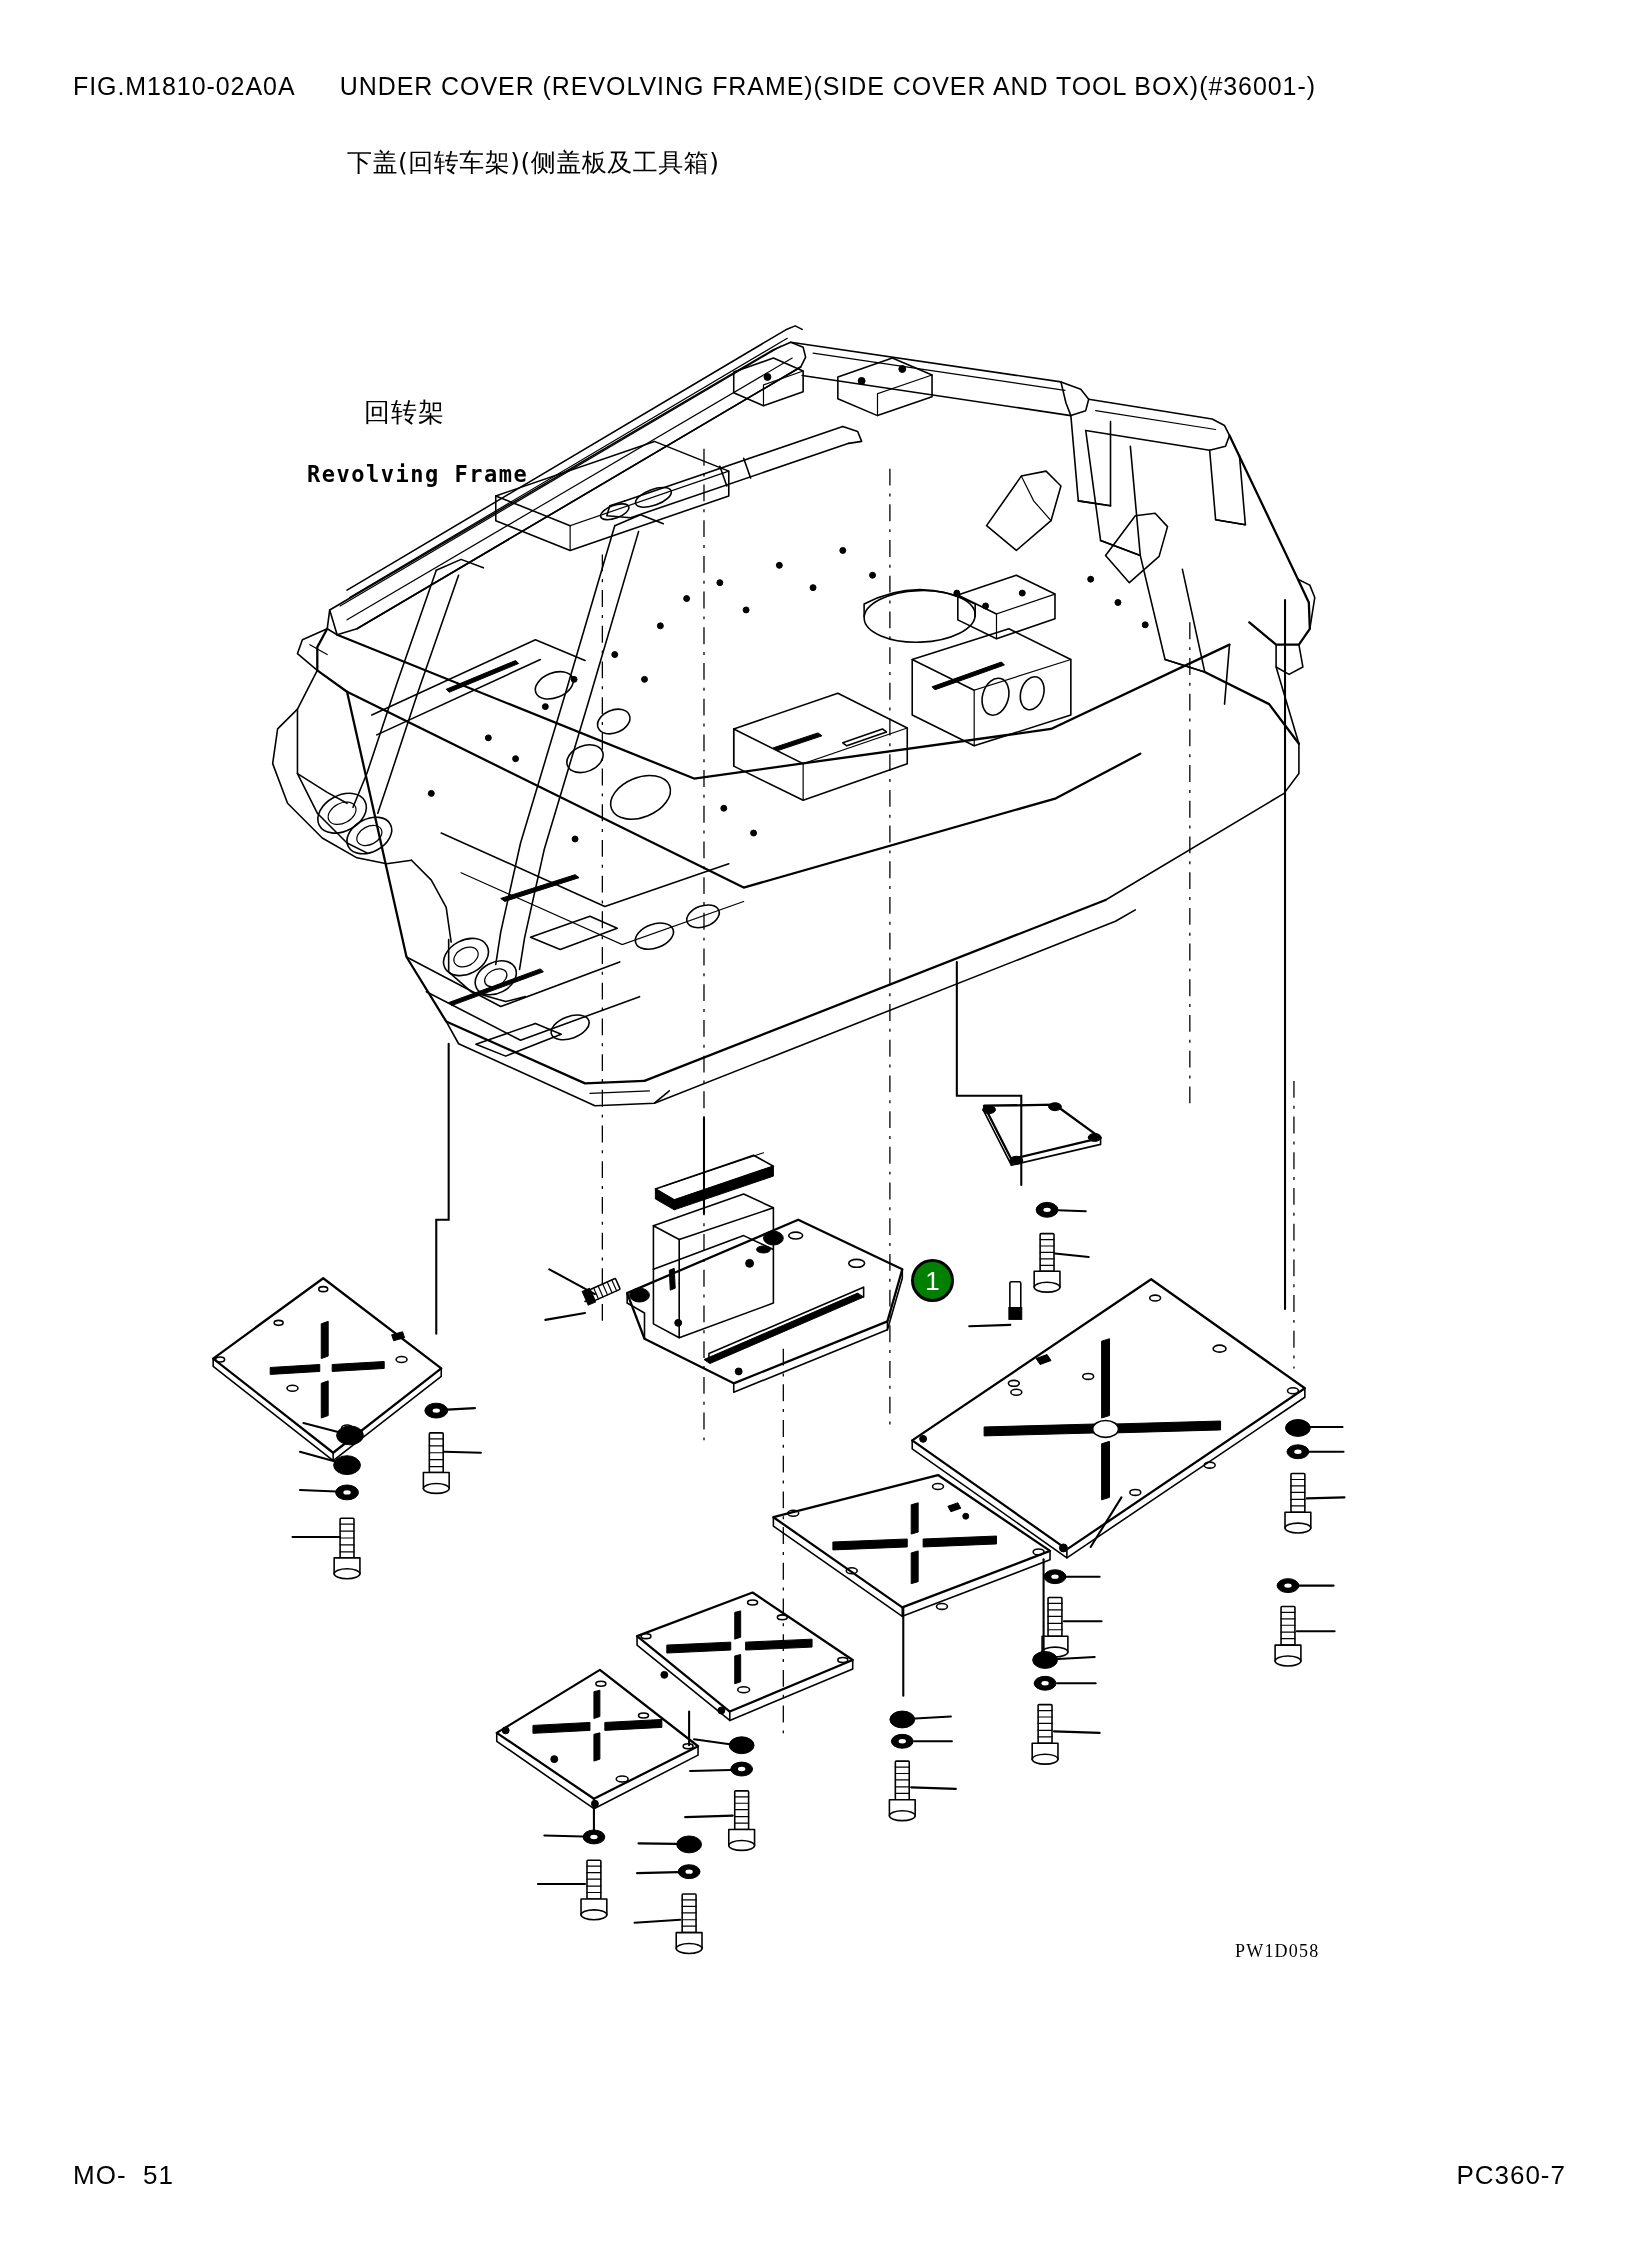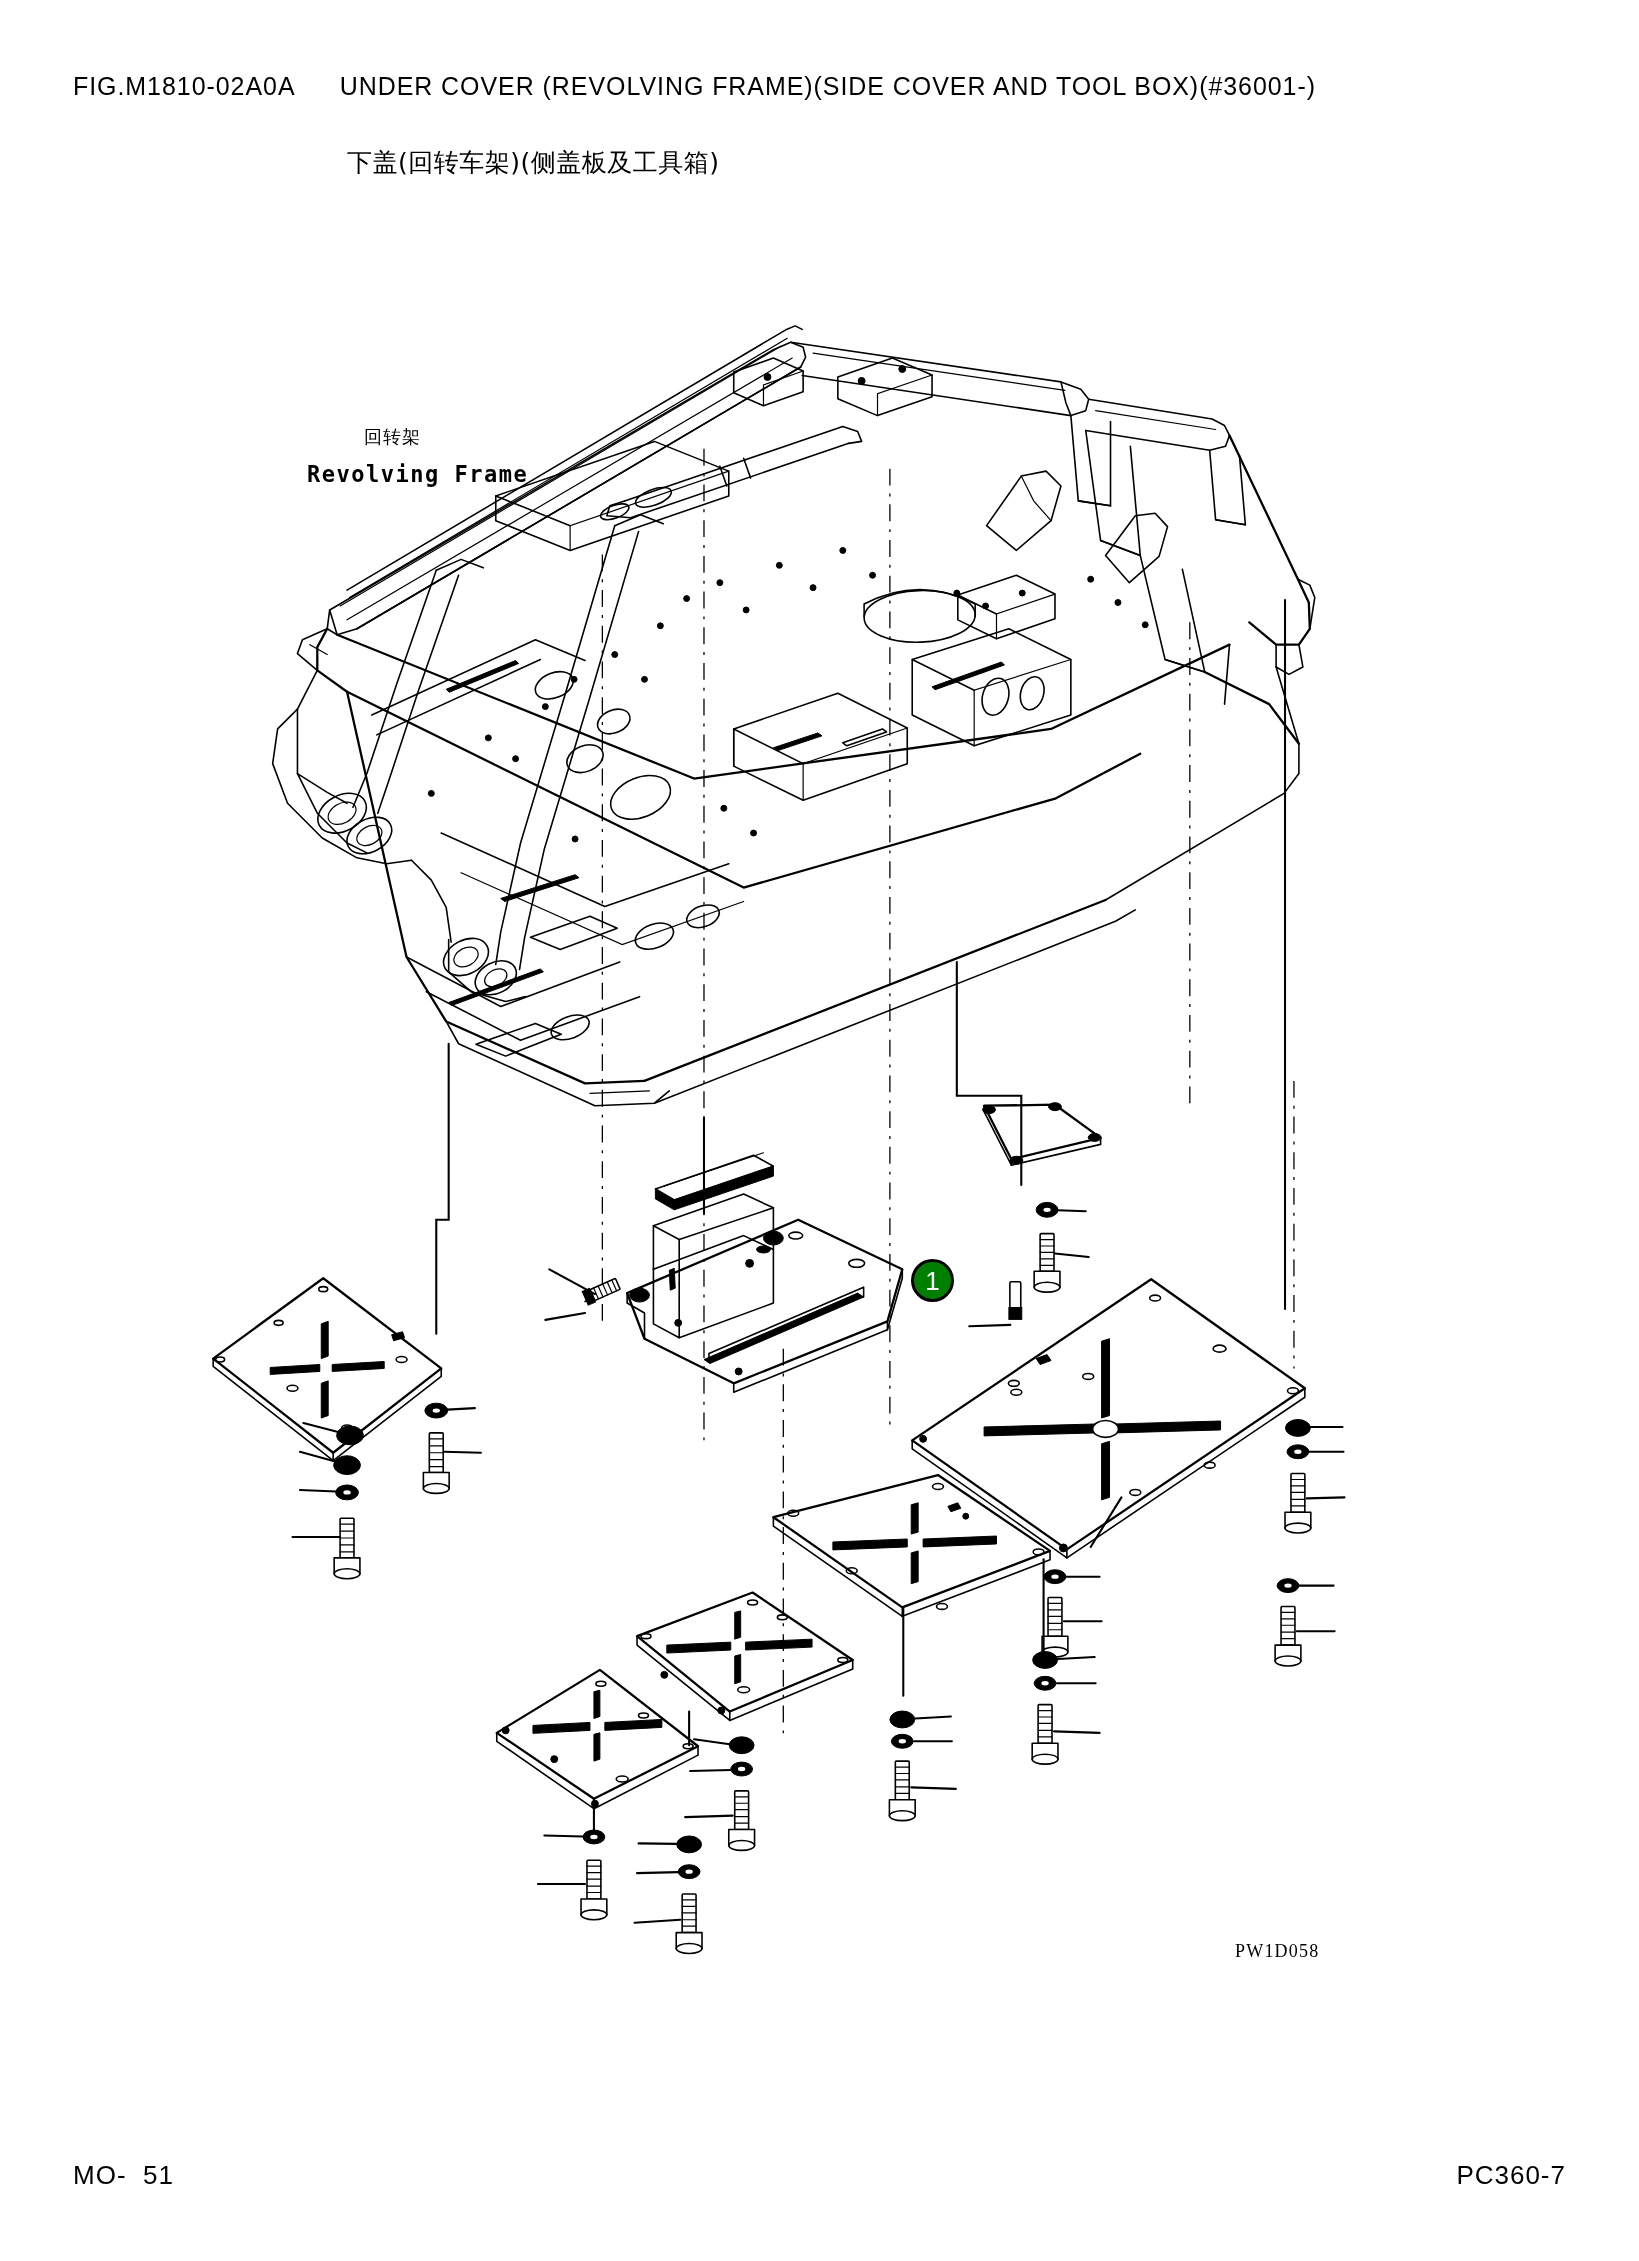--- a/index.html
+++ b/index.html
@@ -23,21 +23,21 @@
 
   
   .ftr-left{position:absolute;left:73px;top:2160px;font-size:26px;
     letter-spacing:1px;white-space:pre;}
   .ftr-right{position:absolute;right:73px;top:2160px;font-size:26px;
     letter-spacing:1px;white-space:pre;}
   .dwg-code{position:absolute;left:1235px;top:1941px;font-size:18px;
     letter-spacing:1.2px;font-family:Liberation Serif, serif;}
 
   
-  .fl-cn{position:absolute;left:364px;top:425px;font-size:18px;letter-spacing:1px;
+  .fl-cn{position:absolute;left:364px;top:395px;font-size:26px;letter-spacing:1px;
      font-family:Liberation Sans, sans-serif;}
   .fl-en{position:absolute;left:307px;top:461px;font-size:22px;letter-spacing:1.5px;
      font-weight:700;font-family:"DejaVu Sans Mono","Liberation Mono",monospace;
      transform:scaleY(1.05);transform-origin:left top;}
 
   
   .callout{position:absolute;width:43px;height:43px;border-radius:50%;
     border:3px solid #000;display:flex;align-items:center;justify-content:center;
     color:#fff;font-size:26px;font-family:"Liberation Sans","DejaVu Sans",sans-serif;
     box-sizing:border-box;line-height:1;}

